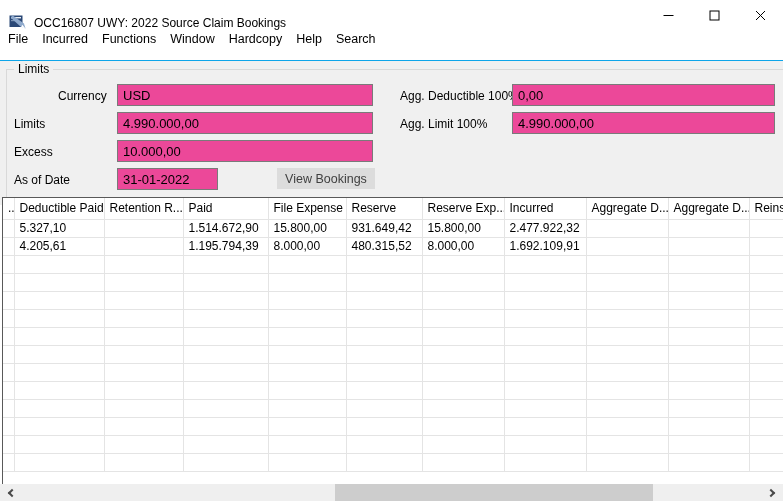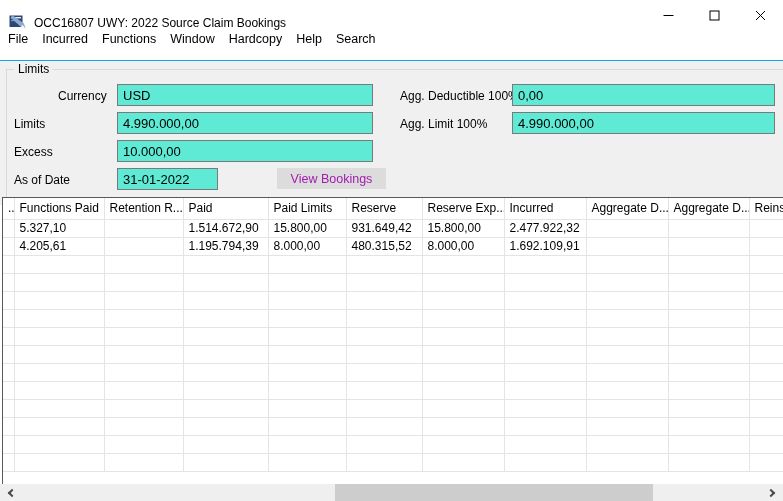--- a/index.html
+++ b/index.html
@@ -15,22 +15,22 @@
   .win-controls { position:absolute; right:0; top:0; height:30px; display:flex; }
   .win-btn { width:46px; height:30px; display:flex; align-items:center; justify-content:center; cursor:default; }
   
   .menubar { position:absolute; top:30px; left:0; width:100%; height:18px; background:#fff; display:flex; align-items:center; padding-left:1px;text-align:right; }
   .menu-item { font-size:12.5px; padding:0 7px; height:18px; display:flex; align-items:center; }
   
   .panel { position:absolute; top:60px; left:0; width:100%; height:145px; background:#f0f0f0; border-top:1px solid #0ea5e9;text-decoration:underline; }
   .groupbox { position:absolute; left:6px; top:8px; width:781px; height:134px; border:1px solid #d9d9d9; }
   .groupbox-legend { position:absolute; top:-8px; left:7px; background:#f0f0f0; padding:0 4px; font-size:12px; }
   .fld-label { position:absolute; font-size:12px; white-space:nowrap; }
-  .fld-input { position:absolute; height:22px; border:1px solid #7a7a7a; background:#5eead4; font-family:"Liberation Sans",sans-serif; font-size:13px; padding:1px 5px; color:#000; }
-  .btn-disabled { position:absolute; left:277px; top:107px; width:109px; height:21px; background:#dcdcdc; color:#a21caf; border:none; font-family:"Liberation Sans",sans-serif; font-size:12.5px; }
+  .fld-input { position:absolute; height:22px; border:1px solid #7a7a7a; background:#ec4899; font-family:"Liberation Sans",sans-serif; font-size:13px; padding:1px 5px; color:#000; }
+  .btn-disabled { position:absolute; left:277px; top:107px; width:98px; height:21px; background:#dcdcdc; color:#404040; border:none; font-family:"Liberation Sans",sans-serif; font-size:12.5px; }
   .pos-lbl-r1 { left:14px; top:28px;margin-left:44px; }  .pos-in-r1 { left:117px; top:23px; width:256px; }
   .pos-lbl-r2 { left:14px; top:56px; }  .pos-in-r2 { left:117px; top:51px; width:256px; }
   .pos-lbl-r3 { left:14px; top:84px; }  .pos-in-r3 { left:117px; top:79px; width:256px; }
   .pos-lbl-r4 { left:14px; top:112px; } .pos-in-r4 { left:117px; top:107px; width:101px; }
   .pos-lbl-ra { left:400px; top:28px; } .pos-in-ra { left:512px; top:23px; width:263px; }
   .pos-lbl-rb { left:400px; top:56px; } .pos-in-rb { left:512px; top:51px; width:263px; }
   
   .grid-wrap { position:absolute; left:2px; top:197px; width:781px; height:287px; overflow:hidden;
                border-top:1px solid #595959; border-left:1px solid #595959; background:#fff; }
   table.grid { border-collapse:collapse; table-layout:fixed; width:806px; }
@@ -129,24 +129,24 @@
           <col style="width:76px">
           <col style="width:82px">
           <col style="width:82px">
         <col style="width:82px">
           <col style="width:81px">
           <col style="width:60px">
       </colgroup>
       <thead>
         <tr>
           <th>..</th>
-          <th>Functions Paid</th>
+          <th>Deductible Paid</th>
           <th>Retention R...</th>
           <th>Paid</th>
-          <th>Paid Limits</th>
+          <th>File Expense</th>
           <th>Reserve</th>
           <th>Reserve Exp...</th>
           <th>Incurred</th>
           <th>Aggregate D...</th>
           <th>Aggregate D...</th>
           <th>Reinst</th>
         </tr>
       </thead>
       <tbody>
         <tr>

